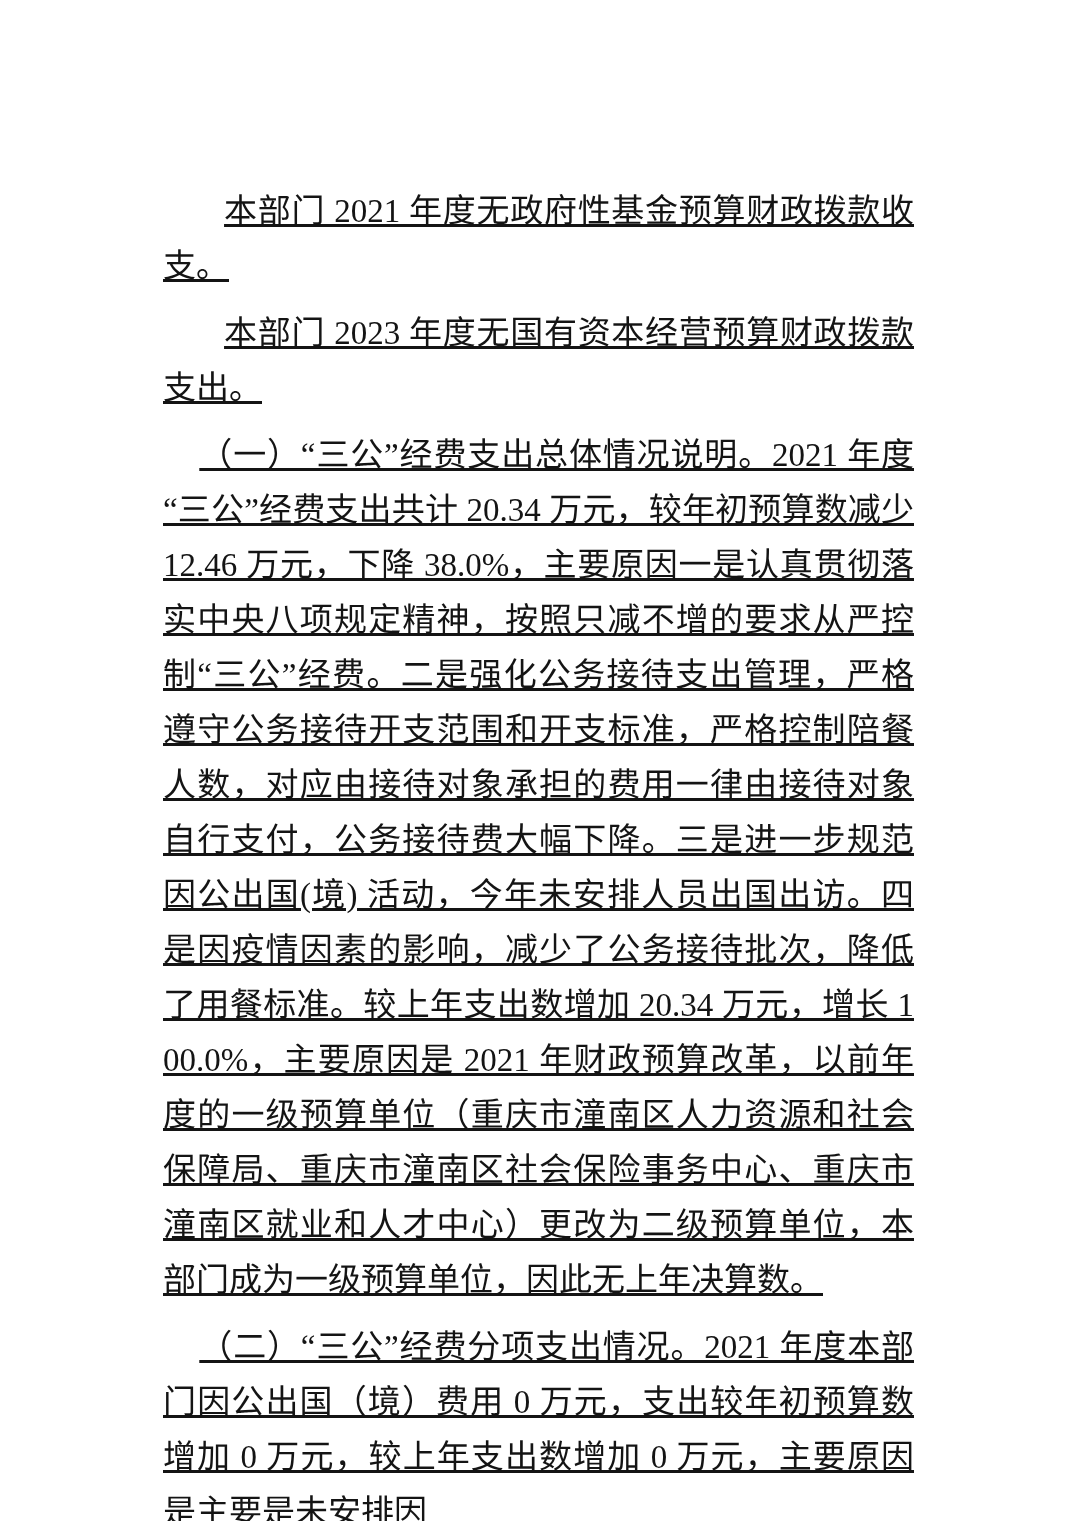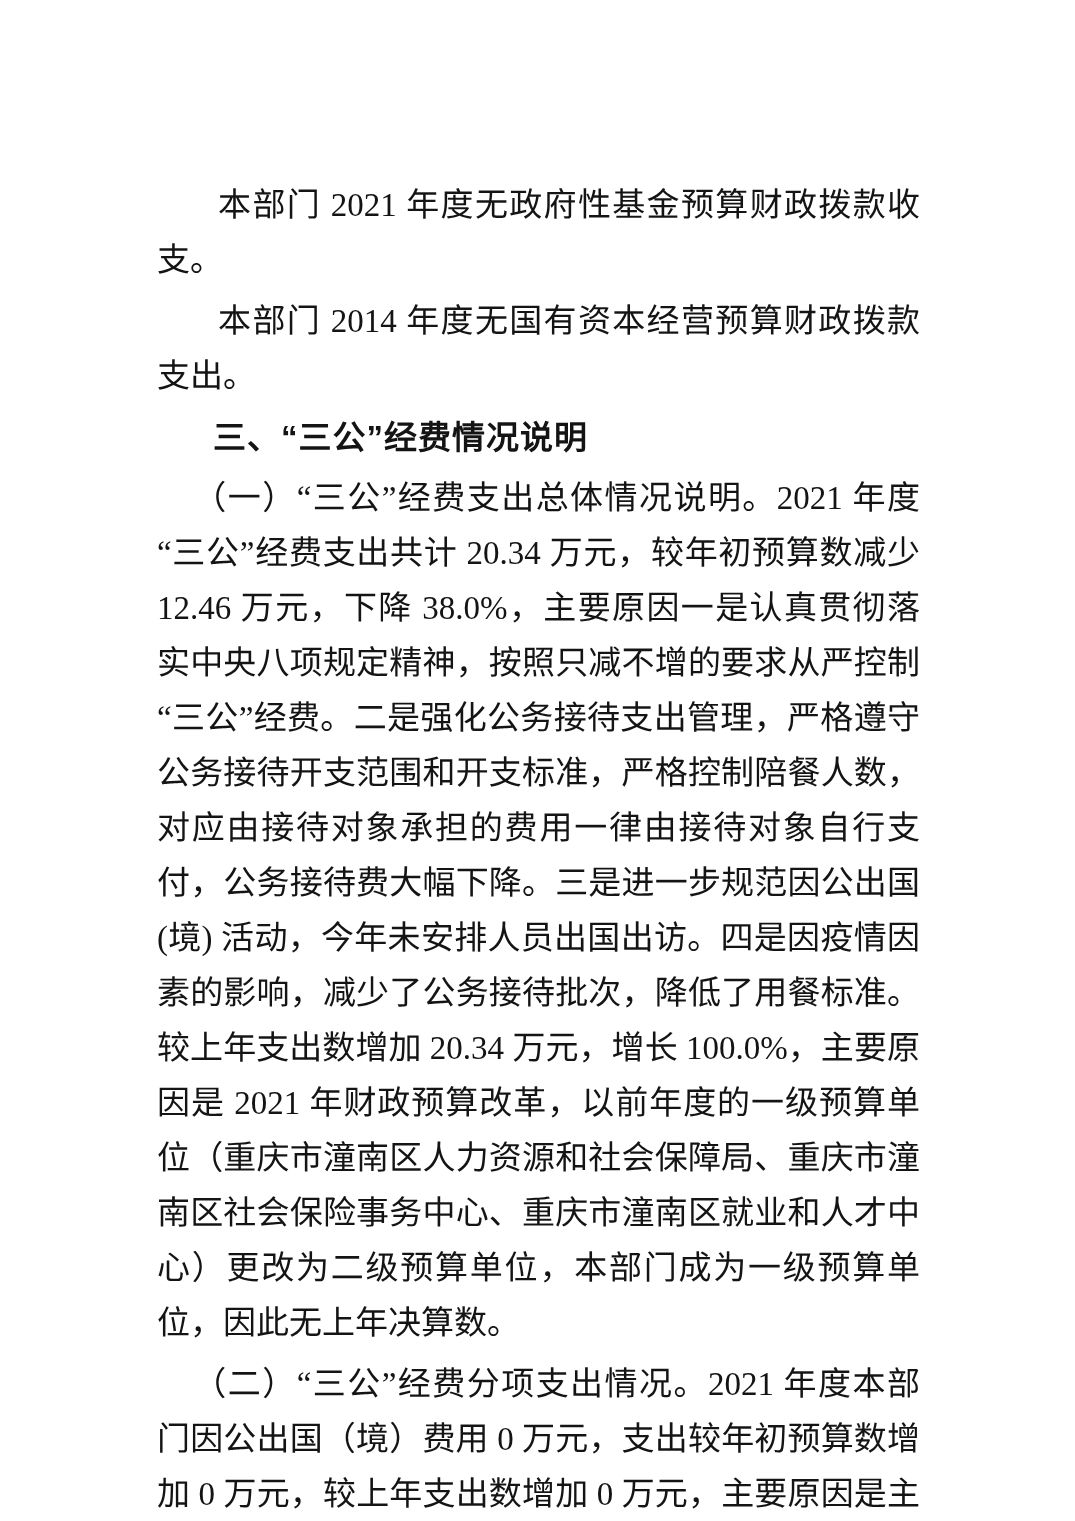--- a/index.html
+++ b/index.html
@@ -14,25 +14,26 @@
     box-sizing: border-box;
     background: #ffffff;
     color: #141414;
     padding: 172px 149px 0 151px;
     overflow: hidden;
     font-family: "Liberation Serif", "DejaVu Serif", serif;
     font-size: 33px;
     line-height: 55px;
   }
   .page p {
-    margin: 6px;
+    margin: 12px;
     padding: 0;
     text-align: justify;
     text-justify: inter-ideograph;
     word-break: break-all;
+    text-decoration: underline;
   }
   .indent-2 {
     text-indent: 1.85em;
   }
   .indent-paren {
     text-indent: 1.1em;
   }
   .section-heading {
     font-family: "Liberation Sans", "DejaVu Sans", sans-serif;
     font-weight: bold;
@@ -41,20 +42,19 @@
     letter-spacing: 1px;
   }
 </style>
 </head>
 <body>
 
 <div class="page">
   <p class="indent-2">本部门 2021 年度无政府性基金预算财政拨款收支。</p>
 
 
-  <p class="indent-2">本部门 2014 年度无国有资本经营预算财政拨款支出。</p>
+  <p class="indent-2">本部门 2023 年度无国有资本经营预算财政拨款支出。</p>
 
-  <p class="section-heading">三、“三公”经费情况说明</p>
 
   <p class="indent-paren">（一）“三公”经费支出总体情况说明。2021 年度“三公”经费支出共计 20.34 万元，较年初预算数减少 12.46 万元，下降 38.0%，主要原因一是认真贯彻落实中央八项规定精神，按照只减不增的要求从严控制“三公”经费。二是强化公务接待支出管理，严格遵守公务接待开支范围和开支标准，严格控制陪餐人数，对应由接待对象承担的费用一律由接待对象自行支付，公务接待费大幅下降。三是进一步规范因公出国(境) 活动，今年未安排人员出国出访。四是因疫情因素的影响，减少了公务接待批次，降低了用餐标准。较上年支出数增加 20.34 万元，增长 100.0%，主要原因是 2021 年财政预算改革，以前年度的一级预算单位（重庆市潼南区人力资源和社会保障局、重庆市潼南区社会保险事务中心、重庆市潼南区就业和人才中心）更改为二级预算单位，本部门成为一级预算单位，因此无上年决算数。</p>
 
   <p class="indent-paren">（二）“三公”经费分项支出情况。2021 年度本部门因公出国（境）费用 0 万元，支出较年初预算数增加 0 万元，较上年支出数增加 0 万元，主要原因是主要是未安排因</p>
 </div>
 
 </body></html>

